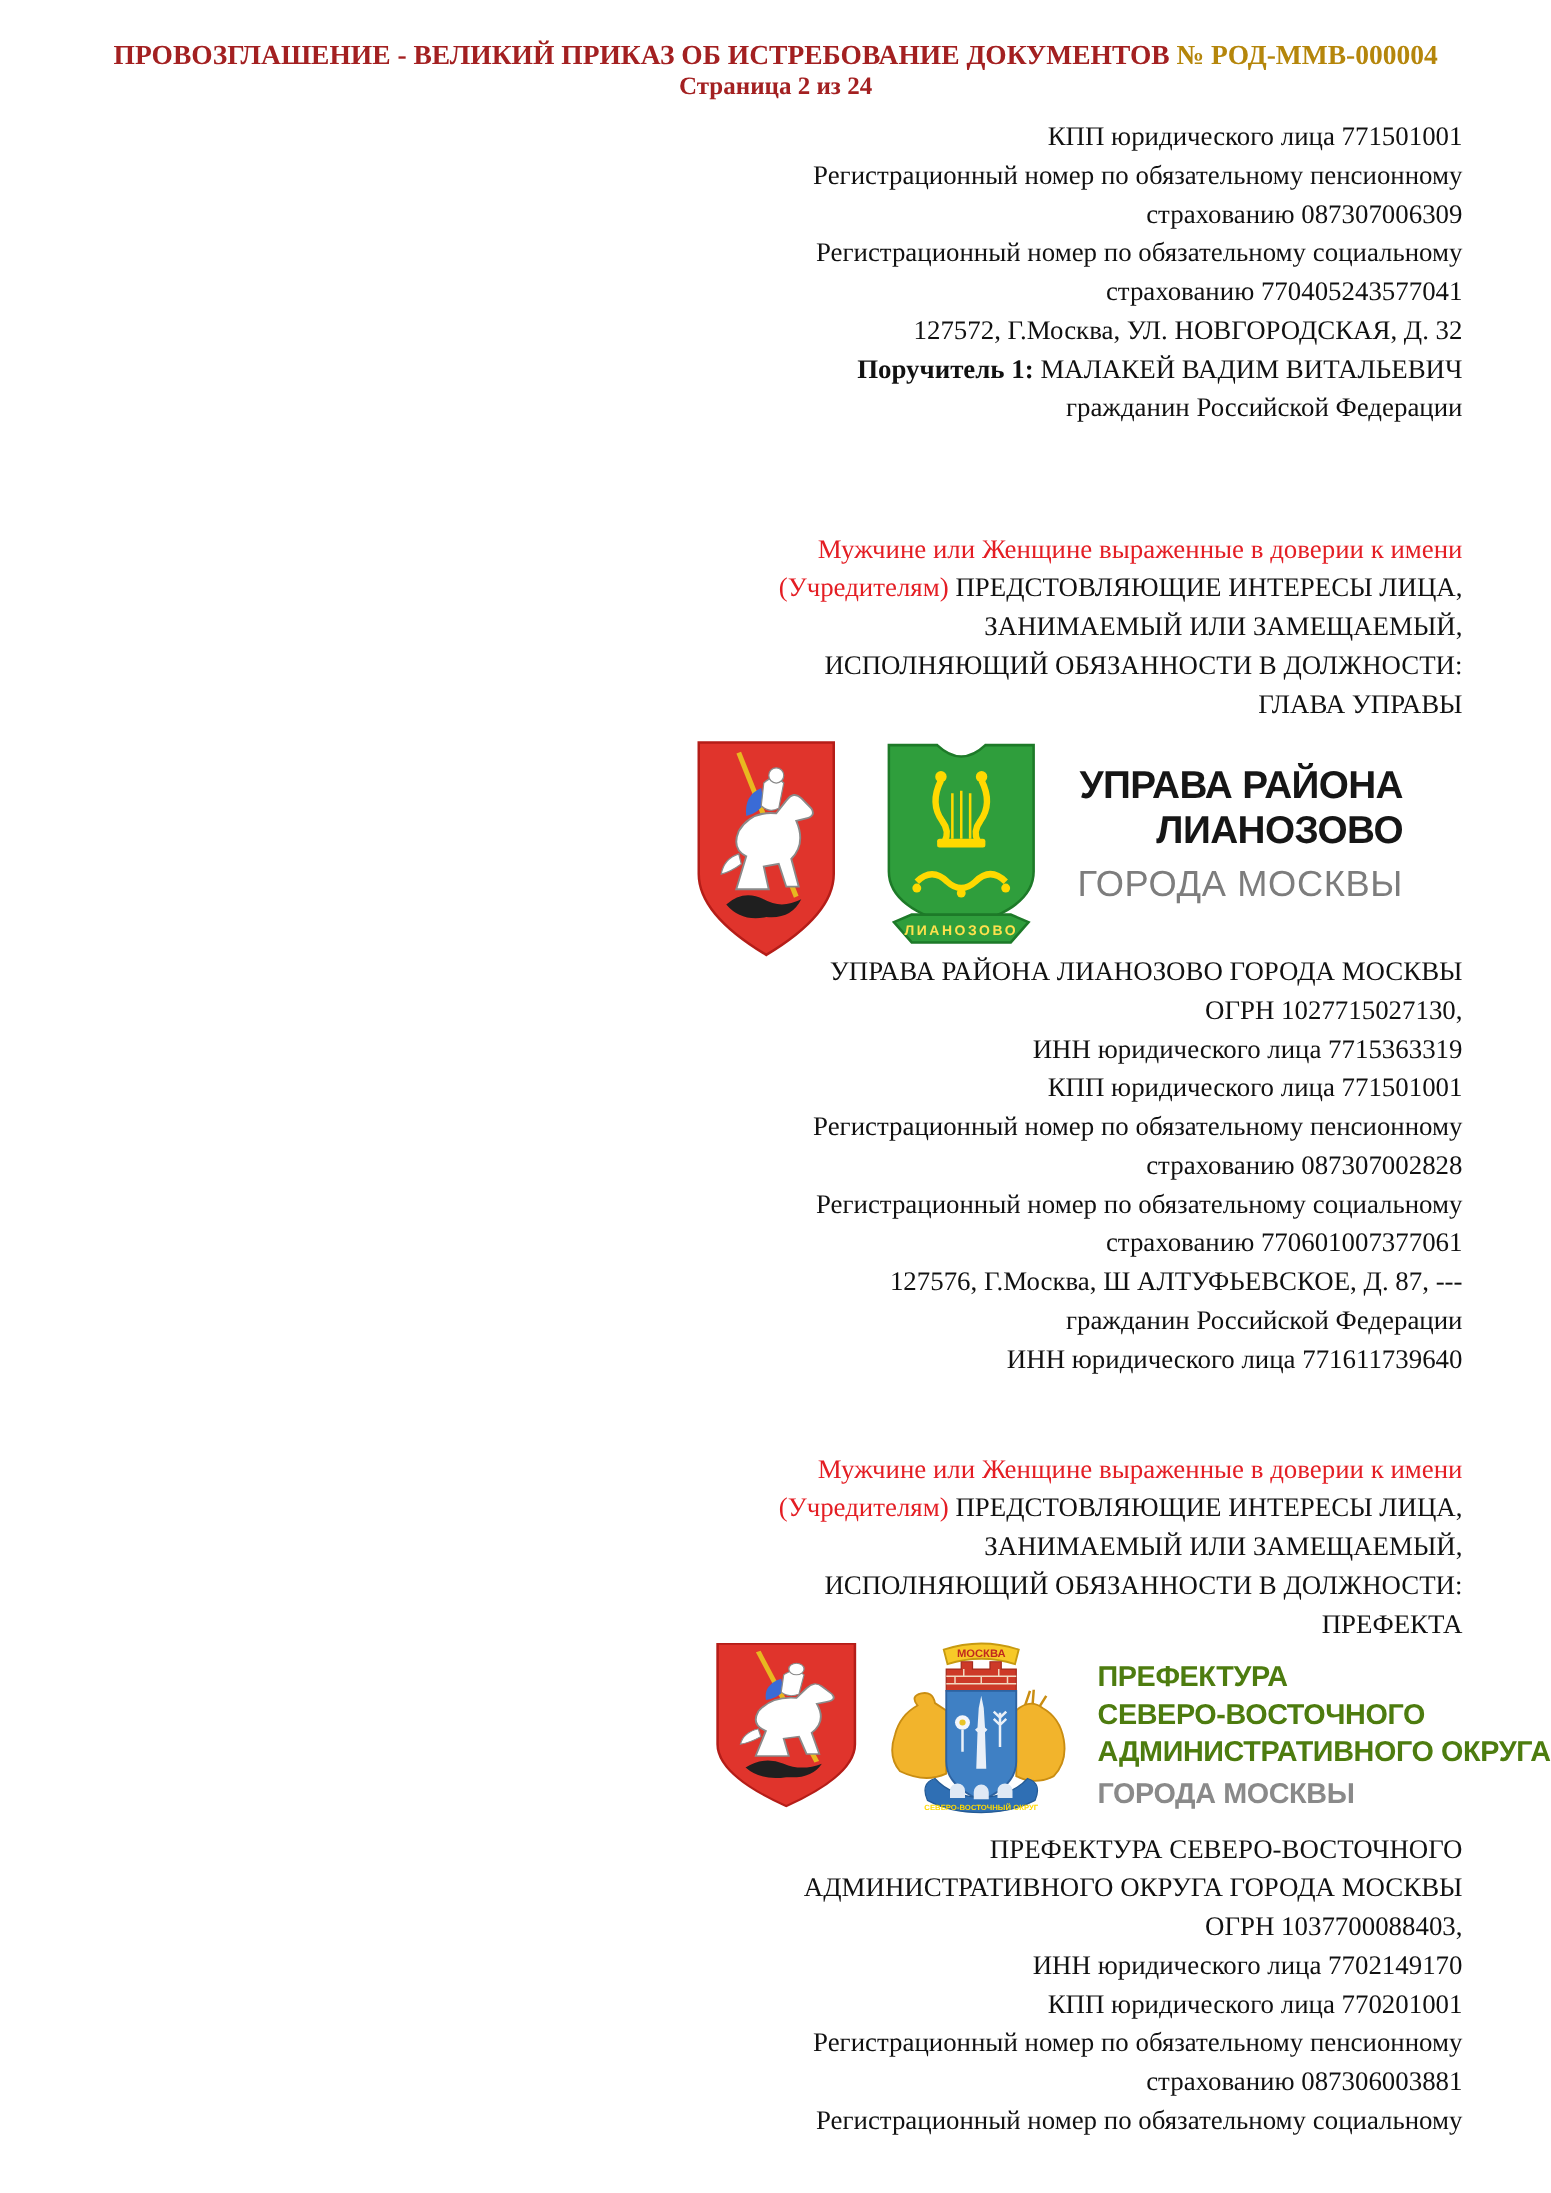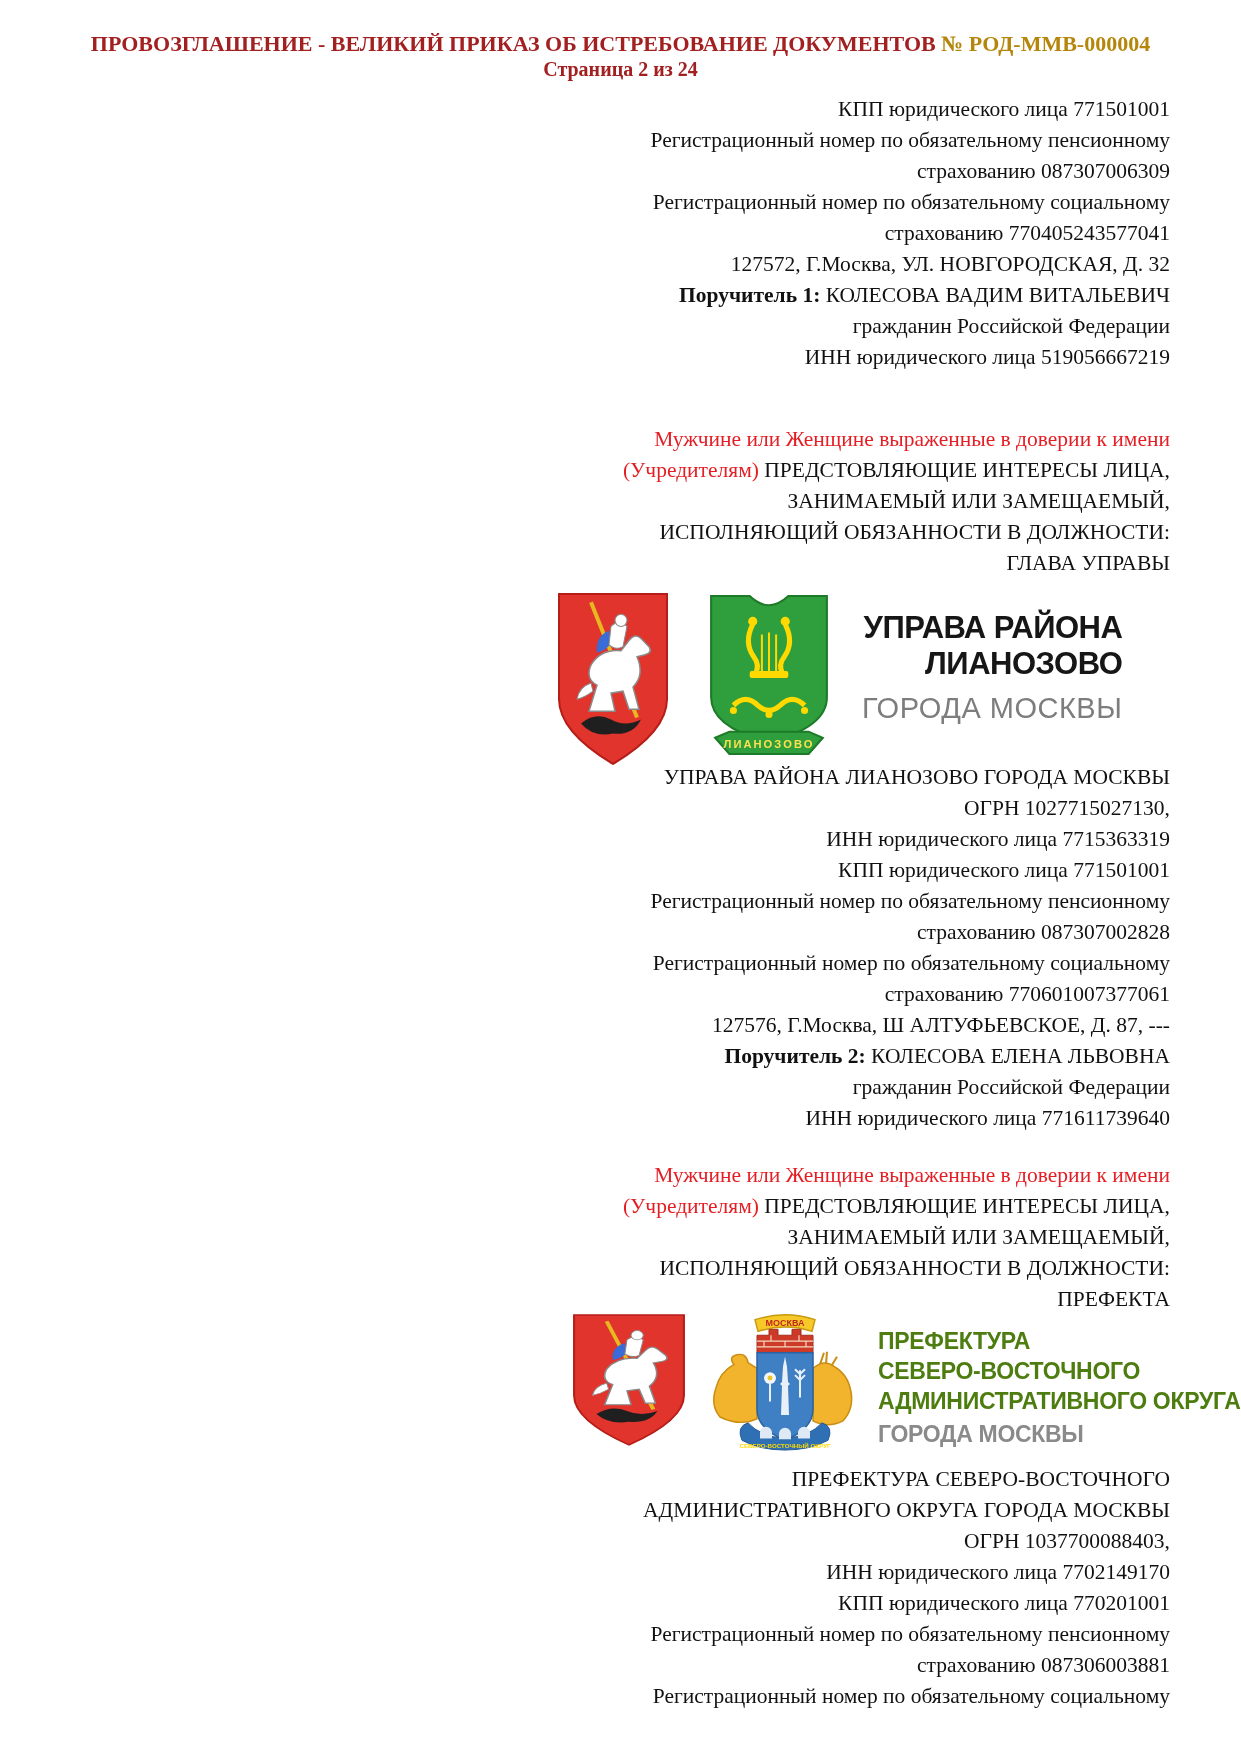--- a/index.html
+++ b/index.html
@@ -57,23 +57,22 @@
   <div class="doc-header"><span class="hdr-red">ПРОВОЗГЛАШЕНИЕ - ВЕЛИКИЙ ПРИКАЗ ОБ ИСТРЕБОВАНИЕ ДОКУМЕНТОВ </span><span class="hdr-gold">№ РОД-ММВ-000004</span></div>
   <div class="doc-subheader">Страница 2 из 24</div>
 
   <div id="block1" class="tblock">
     <div class="line">КПП юридического лица 771501001</div>
     <div class="line">Регистрационный номер по обязательному пенсионному</div>
     <div class="line">страхованию 087307006309</div>
     <div class="line">Регистрационный номер по обязательному социальному</div>
     <div class="line">страхованию 770405243577041</div>
     <div class="line">127572, Г.Москва, УЛ. НОВГОРОДСКАЯ, Д. 32</div>
-    <div class="line"><span class="b-label">Поручитель 1:</span><span> КОЛЕСОВА ВАДИМ ВИТАЛЬЕВИЧ</span></div>
+    <div class="line"><span class="b-label">Поручитель 1:</span><span> МАЛАКЕЙ ВАДИМ ВИТАЛЬЕВИЧ</span></div>
     <div class="line">гражданин Российской Федерации</div>
-    <div class="line">ИНН юридического лица 519056667219</div>
   </div>
 
   <div id="notice1" class="tblock">
     <div class="line red">Мужчине или Женщине выраженные в доверии к имени</div>
     <div class="line"><span class="red">(Учредителям)</span><span> ПРЕДСТОВЛЯЮЩИЕ ИНТЕРЕСЫ ЛИЦА,</span></div>
     <div class="line">ЗАНИМАЕМЫЙ ИЛИ ЗАМЕЩАЕМЫЙ,</div>
     <div class="line">ИСПОЛНЯЮЩИЙ ОБЯЗАННОСТИ В ДОЛЖНОСТИ:</div>
     <div class="line">ГЛАВА УПРАВЫ</div>
   </div>
 
@@ -113,21 +112,20 @@
   <div id="block2" class="tblock">
     <div class="line">УПРАВА РАЙОНА ЛИАНОЗОВО ГОРОДА МОСКВЫ</div>
     <div class="line">ОГРН 1027715027130,</div>
     <div class="line">ИНН юридического лица 7715363319</div>
     <div class="line">КПП юридического лица 771501001</div>
     <div class="line">Регистрационный номер по обязательному пенсионному</div>
     <div class="line">страхованию 087307002828</div>
     <div class="line">Регистрационный номер по обязательному социальному</div>
     <div class="line">страхованию 770601007377061</div>
     <div class="line">127576, Г.Москва, Ш АЛТУФЬЕВСКОЕ, Д. 87, ---</div>
-    <div class="line"><span class="b-label">Поручитель 2:</span><span> КОЛЕСОВА ЕЛЕНА ЛЬВОВНА</span></div>
     <div class="line">гражданин Российской Федерации</div>
     <div class="line">ИНН юридического лица 771611739640</div>
   </div>
 
   <div id="notice2" class="tblock">
     <div class="line red">Мужчине или Женщине выраженные в доверии к имени</div>
     <div class="line"><span class="red">(Учредителям)</span><span> ПРЕДСТОВЛЯЮЩИЕ ИНТЕРЕСЫ ЛИЦА,</span></div>
     <div class="line">ЗАНИМАЕМЫЙ ИЛИ ЗАМЕЩАЕМЫЙ,</div>
     <div class="line">ИСПОЛНЯЮЩИЙ ОБЯЗАННОСТИ В ДОЛЖНОСТИ:</div>
     <div class="line">ПРЕФЕКТА</div>

